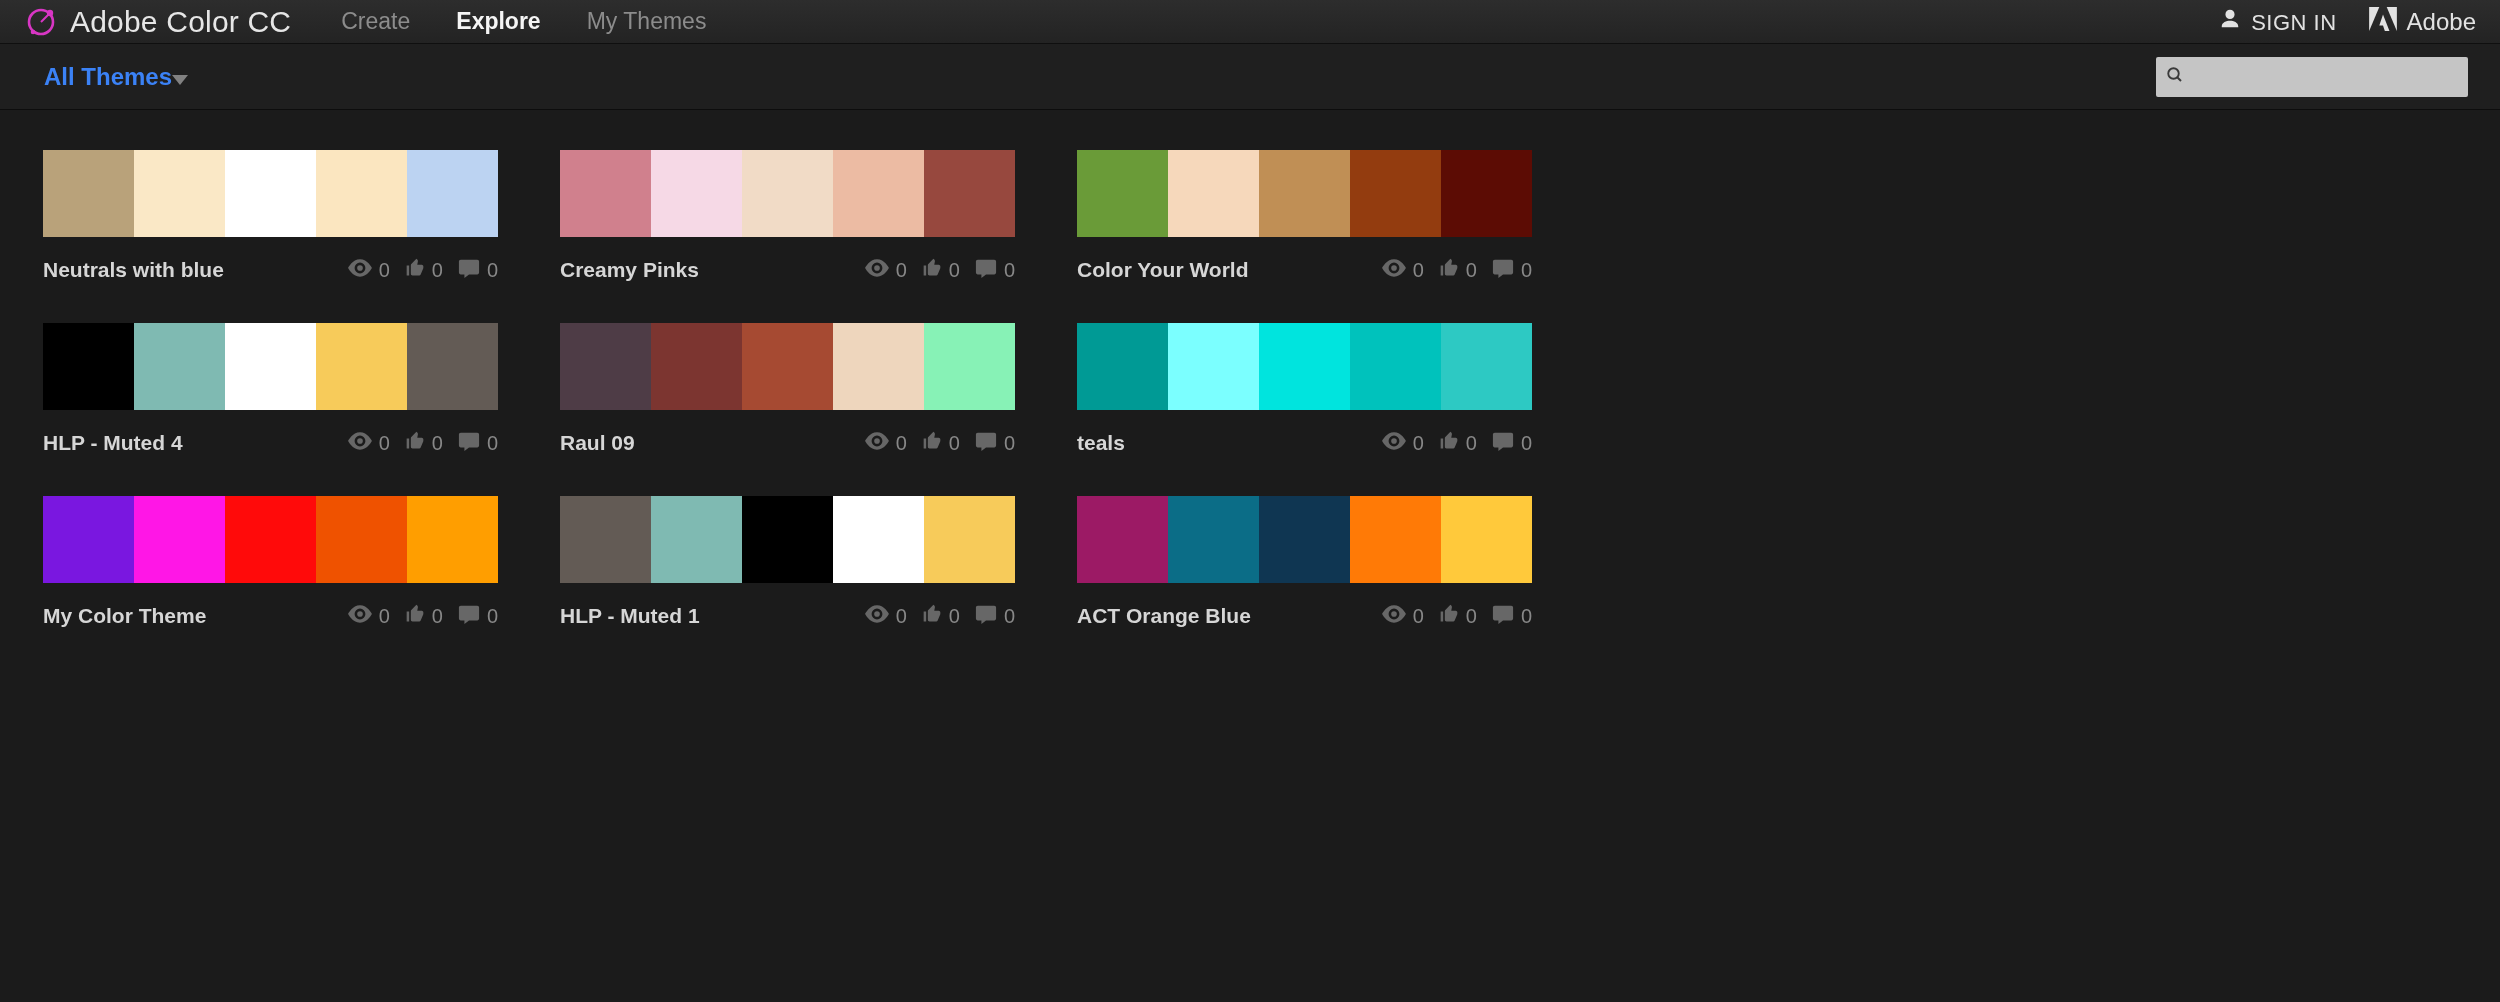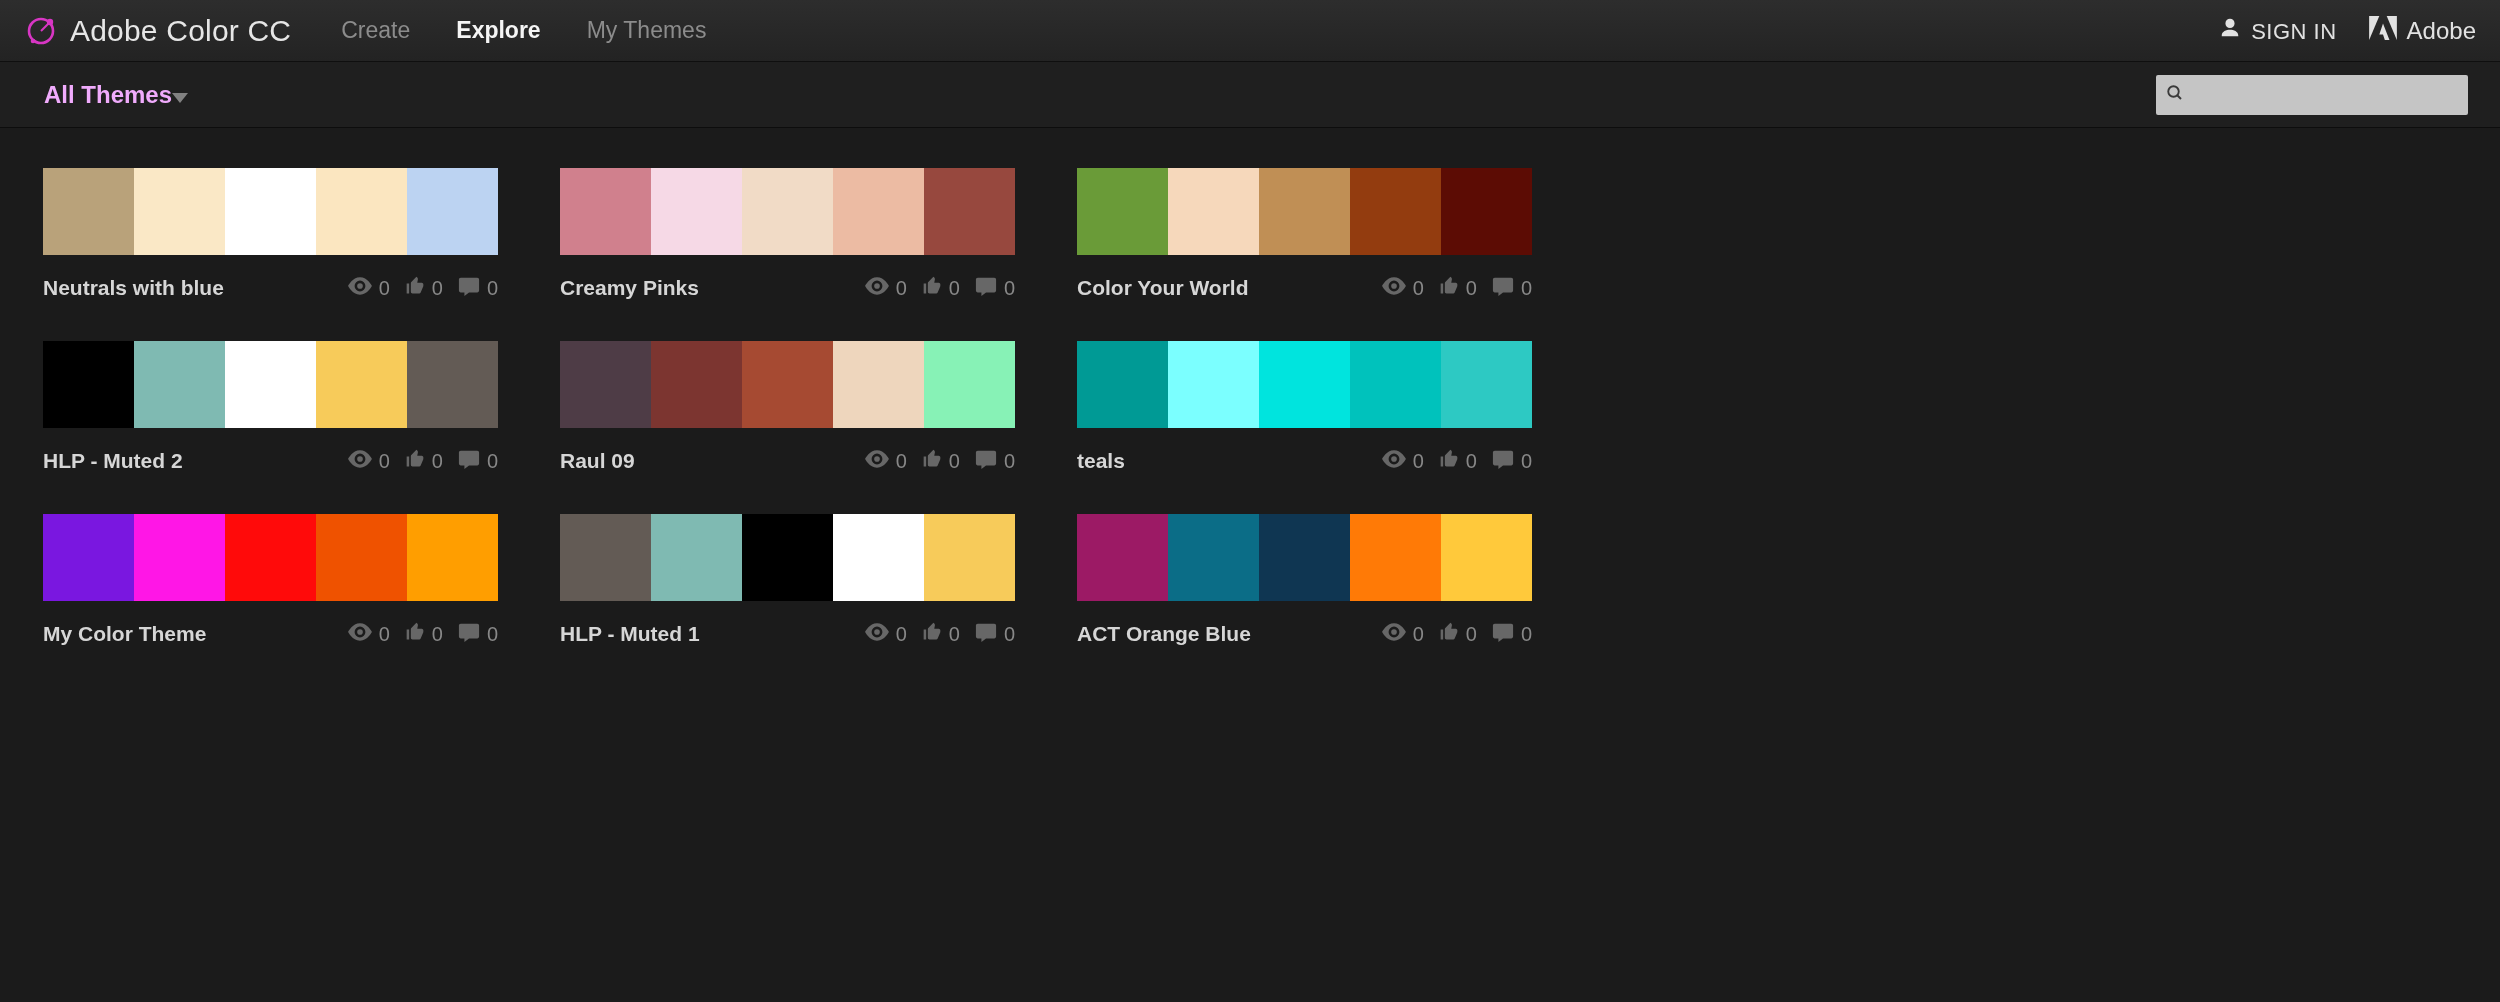--- a/index.html
+++ b/index.html
@@ -9,21 +9,21 @@
     background: #1b1b1b;
     font-family: "Adobe Clean", "Segoe UI", "Helvetica Neue", Arial, sans-serif;
     color: #b0b0b0;
     overflow: hidden;
   }
 
   
   .topnav {
     display: flex;
     align-items: center;
-    height: 62px;
+    height: 44px;
     padding: 0 24px;
     background: linear-gradient(to bottom, #2d2d2d, #232323);
     border-bottom: 1px solid #0f0f0f;
   }
   .logo-area {
     display: flex;
     align-items: center;
     gap: 12px;
     margin-right: 50px;
   }
@@ -84,21 +84,21 @@
     display: flex;
     align-items: center;
     height: 66px;
     padding: 0 32px 0 44px;
     background: #1f1f1f;
     border-bottom: 1px solid #0d0d0d;
   }
   .filter-select {
     display: flex;
     align-items: center;
-    color: #f0abfc;
+    color: #3b82f6;
     font-size: 24px;
     font-weight: 600;
     cursor: pointer;
   }
   .filter-caret {
     opacity: 0.8;
   }
   .search-box {
     margin-left: auto;
     width: 312px;
@@ -343,21 +343,21 @@
       </div>
       <div class="theme-card">
         <div class="swatch-row">
           <div class="swatch" style="background: rgb(0, 0, 0);"></div>
           <div class="swatch" style="background: rgb(127, 186, 178);"></div>
           <div class="swatch" style="background: rgb(255, 255, 255);"></div>
           <div class="swatch" style="background: rgb(247, 203, 90);"></div>
           <div class="swatch" style="background: rgb(99, 91, 85);"></div>
         </div>
         <div class="card-footer">
-          <div class="theme-name">HLP - Muted 2</div>
+          <div class="theme-name">HLP - Muted 4</div>
           <div class="stats">
             <div class="stat">
               <span><svg width="26" height="18" viewBox="0 0 24 16" fill="#888">
                   <path d="M12 0C5 0 1 8 1 8s4 8 11 8 11-8 11-8-4-8-11-8zm0 13a5 5 0 110-10 5 5 0 010 10z"></path>
                   <circle cx="12" cy="8" r="2.6"></circle>
                 </svg></span>
               <span>0</span>
             </div>
             <div class="stat">
               <span><svg width="22" height="20" viewBox="0 0 24 24" fill="#888">

